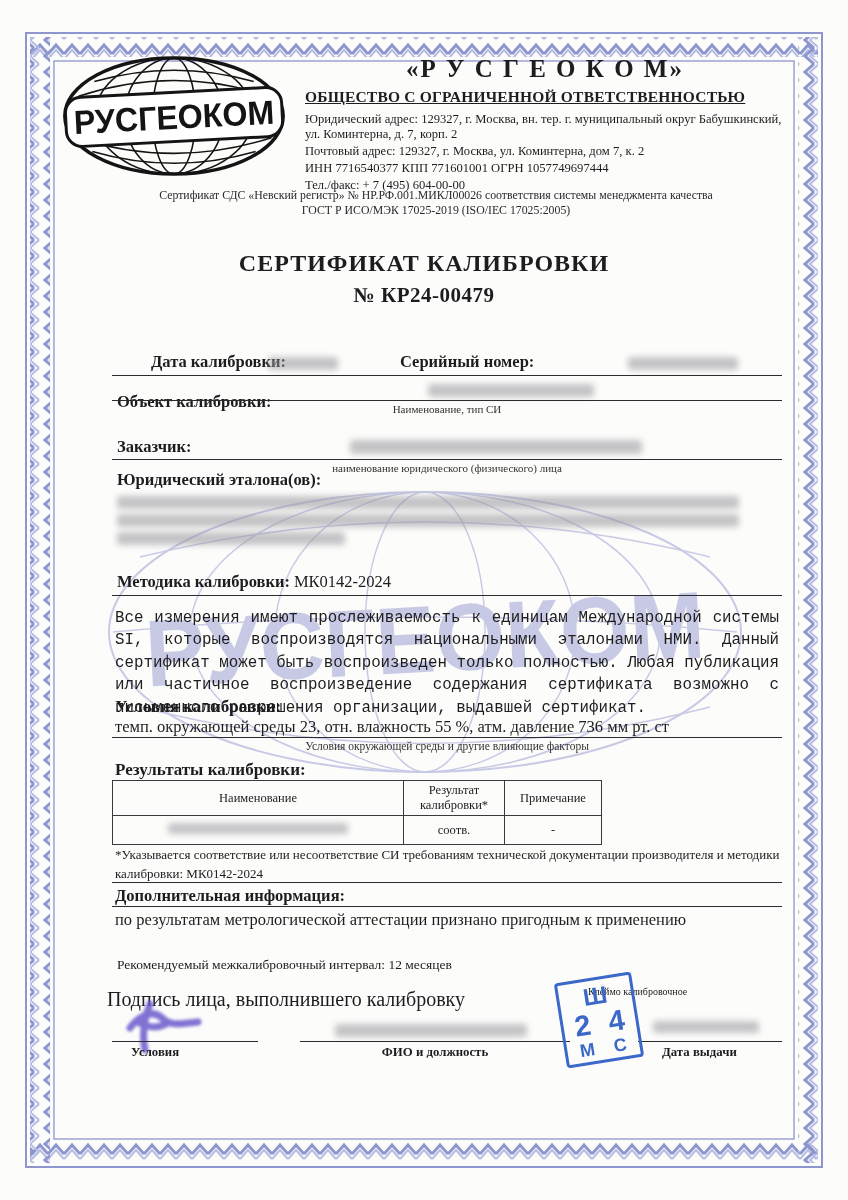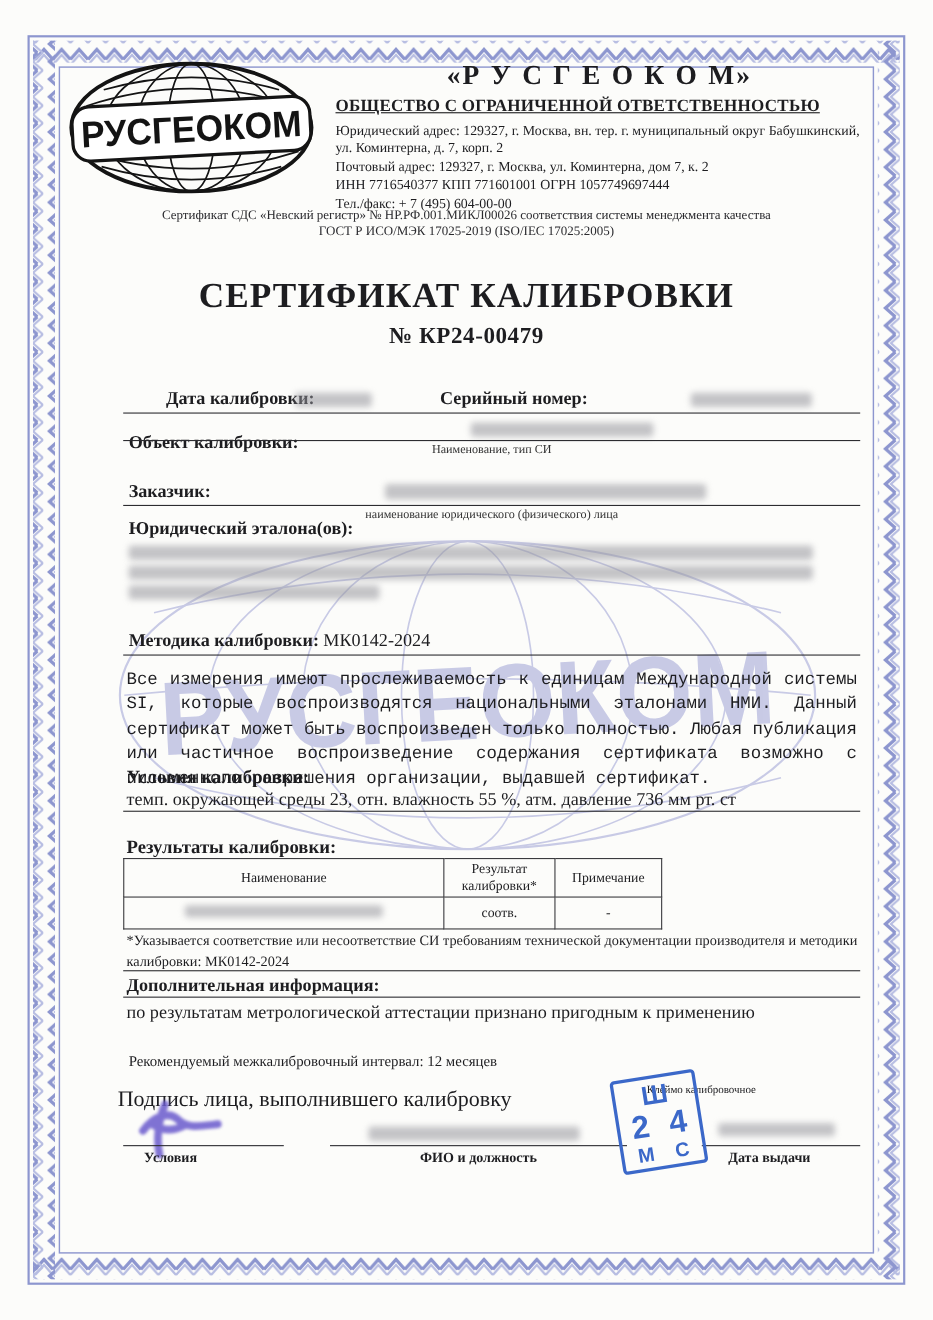--- a/index.html
+++ b/index.html
@@ -9,21 +9,21 @@
     font-family:"Liberation Serif", serif;overflow:hidden;
   }
   .abs{position:absolute;}
   
   .border-svg{position:absolute;left:0;top:0;pointer-events:none;}
   
   .company-name{font-weight:bold;font-size:25px;letter-spacing:2px;text-align:center;}
   .company-form{font-weight:bold;font-size:15.5px;text-decoration:underline;margin-top:5px;letter-spacing:.2px;}
   .addr{font-size:12.6px;line-height:1.2;margin-top:2px;}
   .accred{font-size:11.8px;text-align:center;line-height:1.3;color:#2a2a2e;}
-  .doc-title{font-weight:bold;font-size:32px;text-align:center;letter-spacing:1px;}
+  .doc-title{font-weight:bold;font-size:24px;text-align:center;letter-spacing:1px;}
   .doc-number{font-weight:bold;font-size:21px;text-align:center;margin-top:6px;letter-spacing:.5px;}
   
   .flabel{font-weight:bold;font-size:16.5px;}
   .fvalue{font-size:16.5px;}
   .rule{position:absolute;left:112px;width:670px;border-top:1.4px solid #2c2c30;height:0;}
   .caption{position:absolute;left:112px;width:670px;text-align:center;font-size:11px;color:#333;}
   .redact{position:absolute;background:#95959c;opacity:.55;filter:blur(3px);border-radius:3px;}
   .para{font-size:15.8px;line-height:1.42;text-align:justify;}
   
   table.results{border-collapse:collapse;font-size:12.5px;}
@@ -104,21 +104,21 @@
 
   <div class="abs" style="left:305px;top:55px;width:480px;">
     <div class="company-name">«Р У С Г Е О К О М»</div>
     <div class="company-form">ОБЩЕСТВО С ОГРАНИЧЕННОЙ ОТВЕТСТВЕННОСТЬЮ</div>
     <div class="addr" style="margin-top:6px;">Юридический адрес: 129327, г. Москва, вн. тер. г. муниципальный округ Бабушкинский, ул. Коминтерна, д. 7, корп. 2</div>
     <div class="addr">Почтовый адрес: 129327, г. Москва, ул. Коминтерна, дом 7, к. 2</div>
     <div class="addr">ИНН 7716540377 КПП 771601001 ОГРН 1057749697444</div>
     <div class="addr">Тел./факс: + 7 (495) 604-00-00</div>
   </div>
 
-  <div class="abs accred" style="left:84px;top:188px;width:680px;">
+  <div class="abs accred" style="left:96px;top:188px;width:680px;">
     <div>Сертификат СДС «Невский регистр» № НР.РФ.001.МИКЛ00026 соответствия системы менеджмента качества</div>
     <div>ГОСТ Р ИСО/МЭК 17025-2019 (ISO/IEC 17025:2005)</div>
   </div>
 
   <div class="abs" style="left:124px;top:250px;width:600px;">
     <div class="doc-title">СЕРТИФИКАТ КАЛИБРОВКИ</div>
     <div class="doc-number">№ КР24-00479</div>
   </div>
 
   <div class="abs flabel" style="left:117px;top:352px;margin-left:34px;">Дата калибровки:</div>
@@ -146,20 +146,21 @@
     <span class="flabel">Методика калибровки:</span>
     <span class="fvalue">МК0142-2024</span>
   </div>
   <div class="rule" style="top:595px;"></div>
 
   <div class="abs para" style="left:115px;top:607px;width:664px;font-family:Liberation Mono, monospace;">Все измерения имеют прослеживаемость к единицам Международной системы SI, которые воспроизводятся национальными эталонами НМИ. Данный сертификат может быть воспроизведен только полностью. Любая публикация или частичное воспроизведение содержания сертификата возможно с письменного разрешения организации, выдавшей сертификат.</div>
 
   <div class="abs flabel" style="left:115px;top:697px;font-size:17px;">Условия калибровки:</div>
   <div class="abs fvalue" style="left:115px;top:717px;">темп. окружающей среды 23, отн. влажность 55 %, атм. давление 736 мм рт. ст</div>
   <div class="rule" style="top:737px;"></div>
+  <div class="caption" style="top:740px;font-size:11.5px;">Условия окружающей среды и другие влияющие факторы</div>
 
   <div class="abs flabel" style="left:115px;top:760px;font-size:17px;">Результаты калибровки:</div>
   <table class="results abs" style="left:112px;top:780px;">
     <tbody>
         <tr>
       <th style="width:282px;">Наименование</th>
       <th style="width:92px;">Результат калибровки*</th>
       <th style="width:88px;">Примечание</th>
     </tr>
     <tr>

